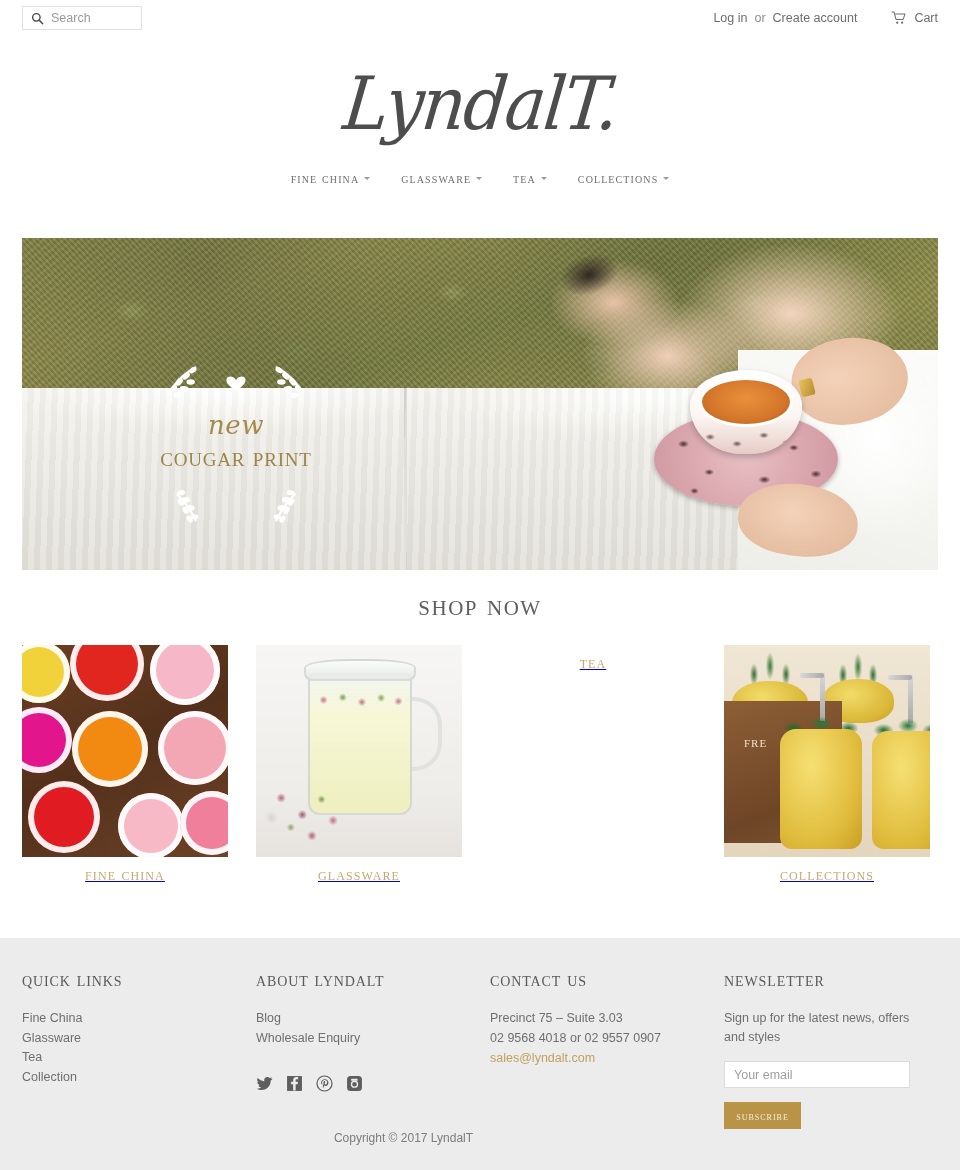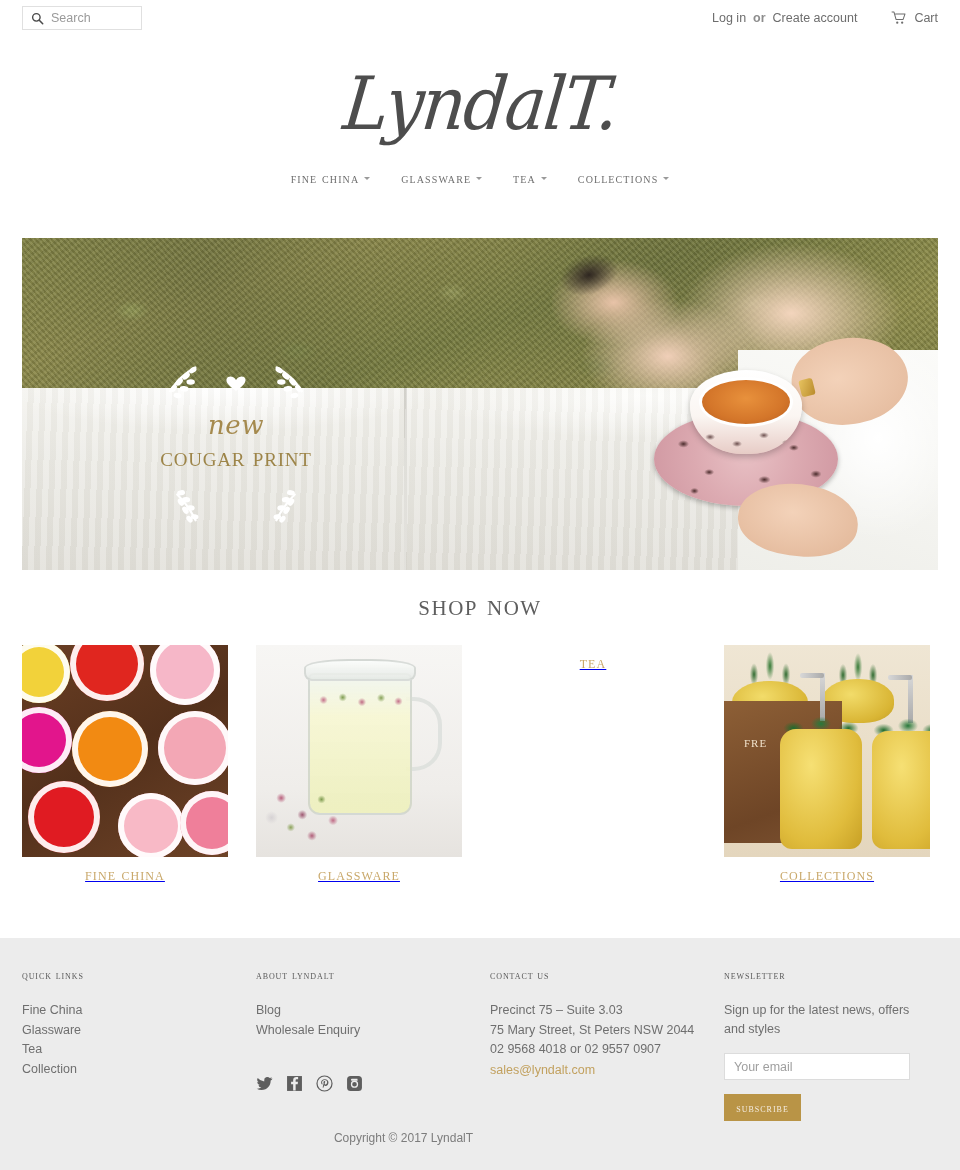--- a/index.html
+++ b/index.html
@@ -27,21 +27,21 @@
     border: none; outline: none; font-size: 12.5px; color: #8f8f8f;
     font-family: "Liberation Sans", sans-serif; width: 80px; background: transparent;
   }
   .search-input::placeholder { color: #9a9a9a; }
 
   .account-area {
     position: absolute; right: 22px; top: 11px;
     display: flex; align-items: center; font-size: 12.5px; color: #6d6d6d;
   }
   .account-area a { color: #6d6d6d; text-decoration: none; }
-  .acct-or { margin: 0 7px; color: #8d8d8d; font-weight: bold; }
+  .acct-or { margin: 0 7px; color: #8d8d8d; }
   .cart-link { display: flex; align-items: center; margin-left: 34px; }
   .cart-icon { width: 16px; height: 14px; margin-right: 7px; }
 
   
   .logo-wrap {
     width: 960px; text-align: center; padding-top: 6px; height: 112px;
   }
   .logo-text {
     font-family: "DejaVu Serif", serif;
     font-style: italic; font-weight: 400;
@@ -363,21 +363,21 @@
     display: flex;
   }
   .fcol { width: 229px; }
   .fcol-1 { width: 234px; }
   .fcol-2 { width: 234px; }
   .fcol-3 { width: 234px; }
   .fcol-4 { width: 214px; }
   .fcol-title {
     font-family: "Liberation Serif", serif;
     font-variant: small-caps; text-transform: lowercase;
-    font-size: 12px; letter-spacing: .9px; color: #5a5a5a;
+    font-size: 20px; letter-spacing: .9px; color: #5a5a5a;
     margin-bottom: 18px;
   }
   .flink {
     display: block; font-size: 12.5px; color: #6f6f6f;
     line-height: 19.5px; text-decoration: none;
   }
   .fline { font-size: 12.5px; color: #6f6f6f; line-height: 19.5px; }
   .fmail { font-size: 12.5px; color: #c2a15f; text-decoration: none; line-height: 19.5px; }
   .news-text { font-size: 12.5px; color: #6f6f6f; line-height: 19px; width: 196px; }
   .news-input {
@@ -604,21 +604,20 @@
 
       <div class="fcol fcol-2">
         <div class="fcol-title">About LyndalT</div>
         <a class="flink" href="#">Blog</a>
         <a class="flink" href="#">Wholesale Enquiry</a>
       </div>
 
       <div class="fcol fcol-3">
         <div class="fcol-title">Contact Us</div>
         <div class="fline">Precinct 75 – Suite 3.03</div>
-        <div class="fline">75 Mary Street, St Peters NSW 2044</div>
         <div class="fline">02 9568 4018 or 02 9557 0907</div>
         <a class="fmail" href="#">sales@lyndalt.com</a>
       </div>
 
       <div class="fcol fcol-4">
         <div class="fcol-title">Newsletter</div>
         <div class="news-text">Sign up for the latest news, offers and styles</div>
         <input class="news-input" type="text" placeholder="Your email" style="">
         <button class="news-btn">Subscribe</button>
       </div>

